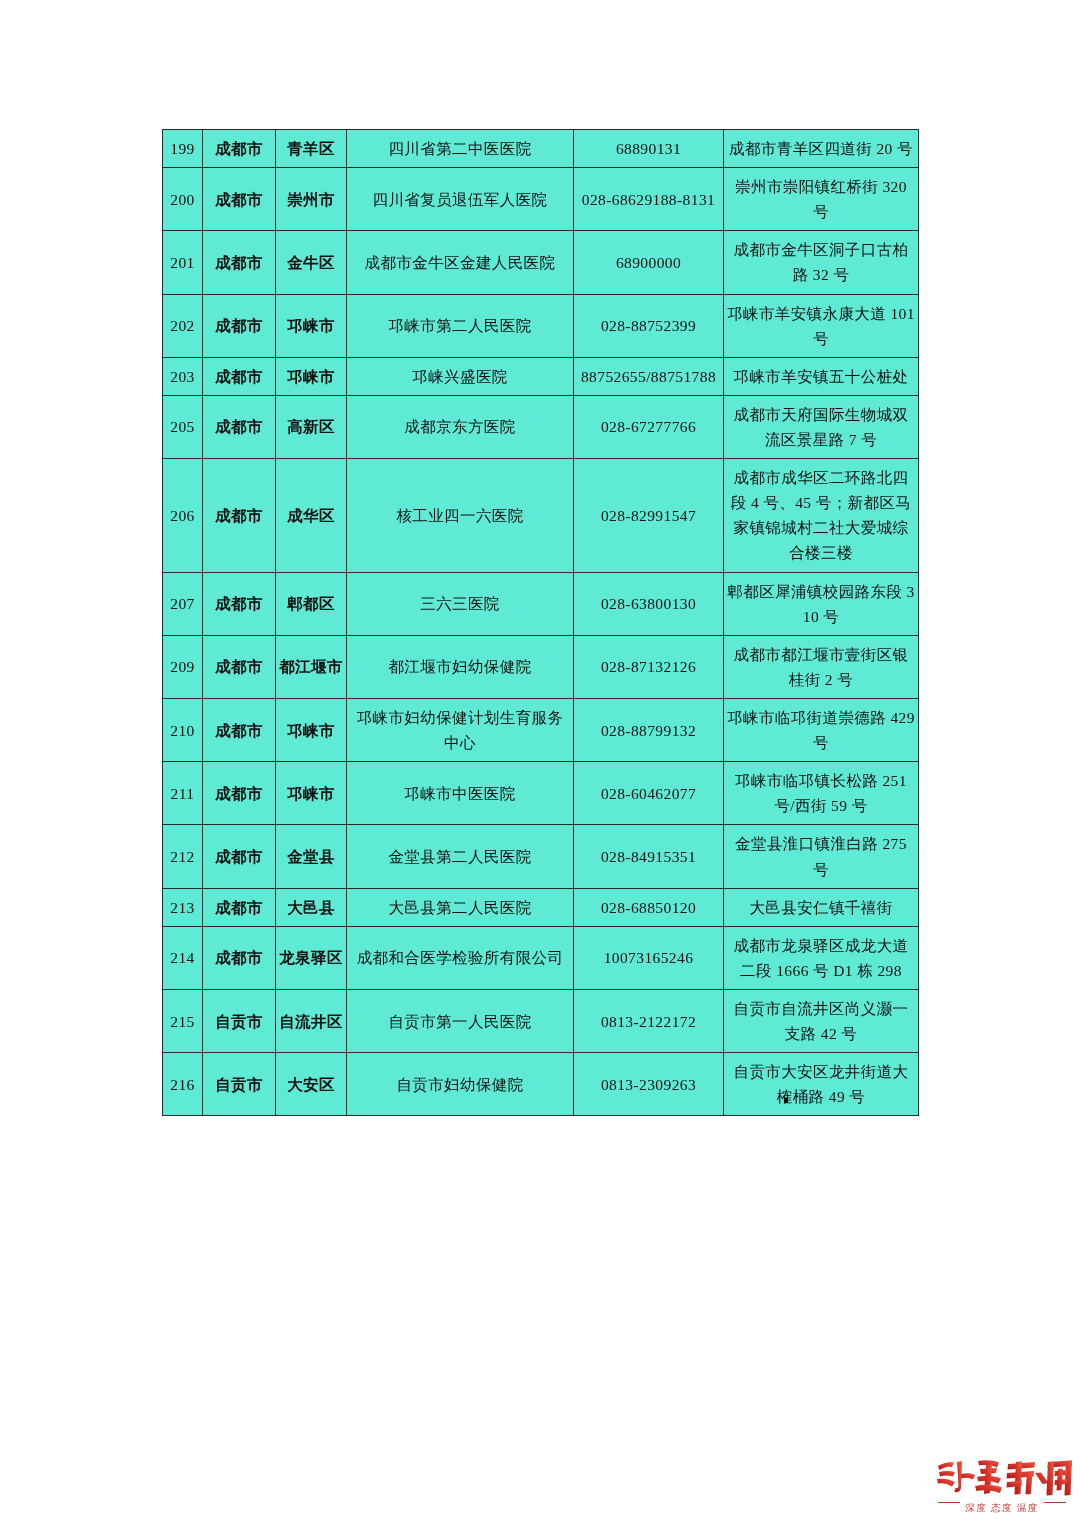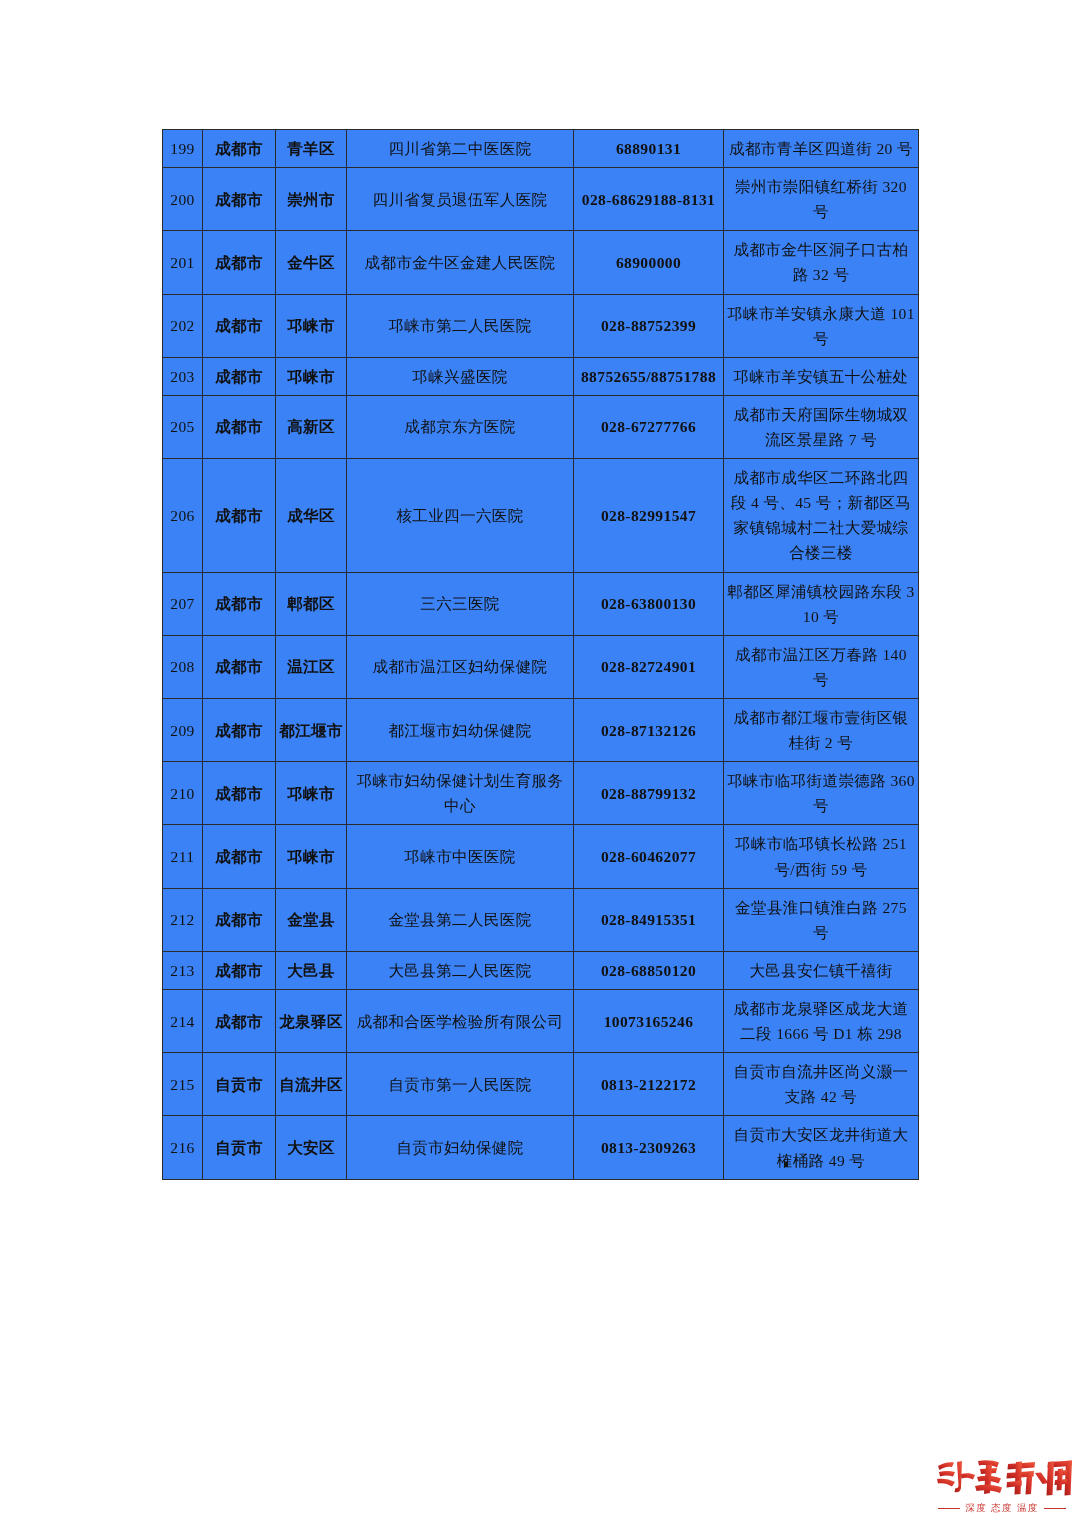--- a/index.html
+++ b/index.html
@@ -28,21 +28,21 @@
     position: absolute;
     left: 162px;
     top: 129px;
     width: 756px;
   }
 
   table.facility-table {
     border-collapse: collapse;
     width: 756px;
     table-layout: fixed;
-    background: #3b82f6;
+    background: #5eead4;
     padding-left: 46px;
   }
 
   table.facility-table td {
     border: 1px solid #2b2b2b;
     color: #111111;
     font-size: 15.5px;
     line-height: 1.62;
     text-align: center;
     vertical-align: middle;
@@ -61,21 +61,20 @@
 
   td.cell-index {
     font-size: 16px;
     letter-spacing: 0px;
     padding-left: 1px;
     padding-right: 1px;
   }
   td.cell-phone {
     letter-spacing: 0px;
     word-break: break-all;
-    font-weight: bold;
   }
   td.cell-city, td.cell-dist {
     letter-spacing: 1px;
     font-weight: bold;
   }
 
   
   .logo-block {
     position: absolute;
     left: 932px;
@@ -83,21 +82,20 @@
     width: 140px;
     text-align: center;
   }
   .logo-mark {
     display: block;
     width: 140px;
     height: 44px;
   }
   .logo-tagline {
     display: flex;
-    align-items: center;
     justify-content: center;
     gap: 5px;
     margin-top: 3px;
   }
   .logo-tagline .rule {
     display: block;
     height: 1px;
     width: 22px;
     background: #c8322b;
   }
@@ -183,42 +181,34 @@
           </tr>
           <tr>
             <td class="cell-index">207</td>
             <td class="cell-city">成都市</td>
             <td class="cell-dist">郫都区</td>
             <td class="cell-name">三六三医院</td>
             <td class="cell-phone">028-63800130</td>
             <td class="cell-addr">郫都区犀浦镇校园路东段 310 号</td>
           </tr>
           <tr>
-            <td class="cell-index">208</td>
-            <td class="cell-city">成都市</td>
-            <td class="cell-dist">温江区</td>
-            <td class="cell-name">成都市温江区妇幼保健院</td>
-            <td class="cell-phone">028-82724901</td>
-            <td class="cell-addr">成都市温江区万春路 140 号</td>
-          </tr>
-          <tr>
             <td class="cell-index">209</td>
             <td class="cell-city">成都市</td>
             <td class="cell-dist">都江堰市</td>
             <td class="cell-name">都江堰市妇幼保健院</td>
             <td class="cell-phone">028-87132126</td>
             <td class="cell-addr">成都市都江堰市壹街区银桂街 2 号</td>
           </tr>
           <tr>
             <td class="cell-index">210</td>
             <td class="cell-city">成都市</td>
             <td class="cell-dist">邛崃市</td>
             <td class="cell-name">邛崃市妇幼保健计划生育服务中心</td>
             <td class="cell-phone">028-88799132</td>
-            <td class="cell-addr">邛崃市临邛街道崇德路 360 号</td>
+            <td class="cell-addr">邛崃市临邛街道崇德路 429 号</td>
           </tr>
           <tr>
             <td class="cell-index">211</td>
             <td class="cell-city">成都市</td>
             <td class="cell-dist">邛崃市</td>
             <td class="cell-name">邛崃市中医医院</td>
             <td class="cell-phone">028-60462077</td>
             <td class="cell-addr">邛崃市临邛镇长松路 251 号/西街 59 号</td>
           </tr>
           <tr>

